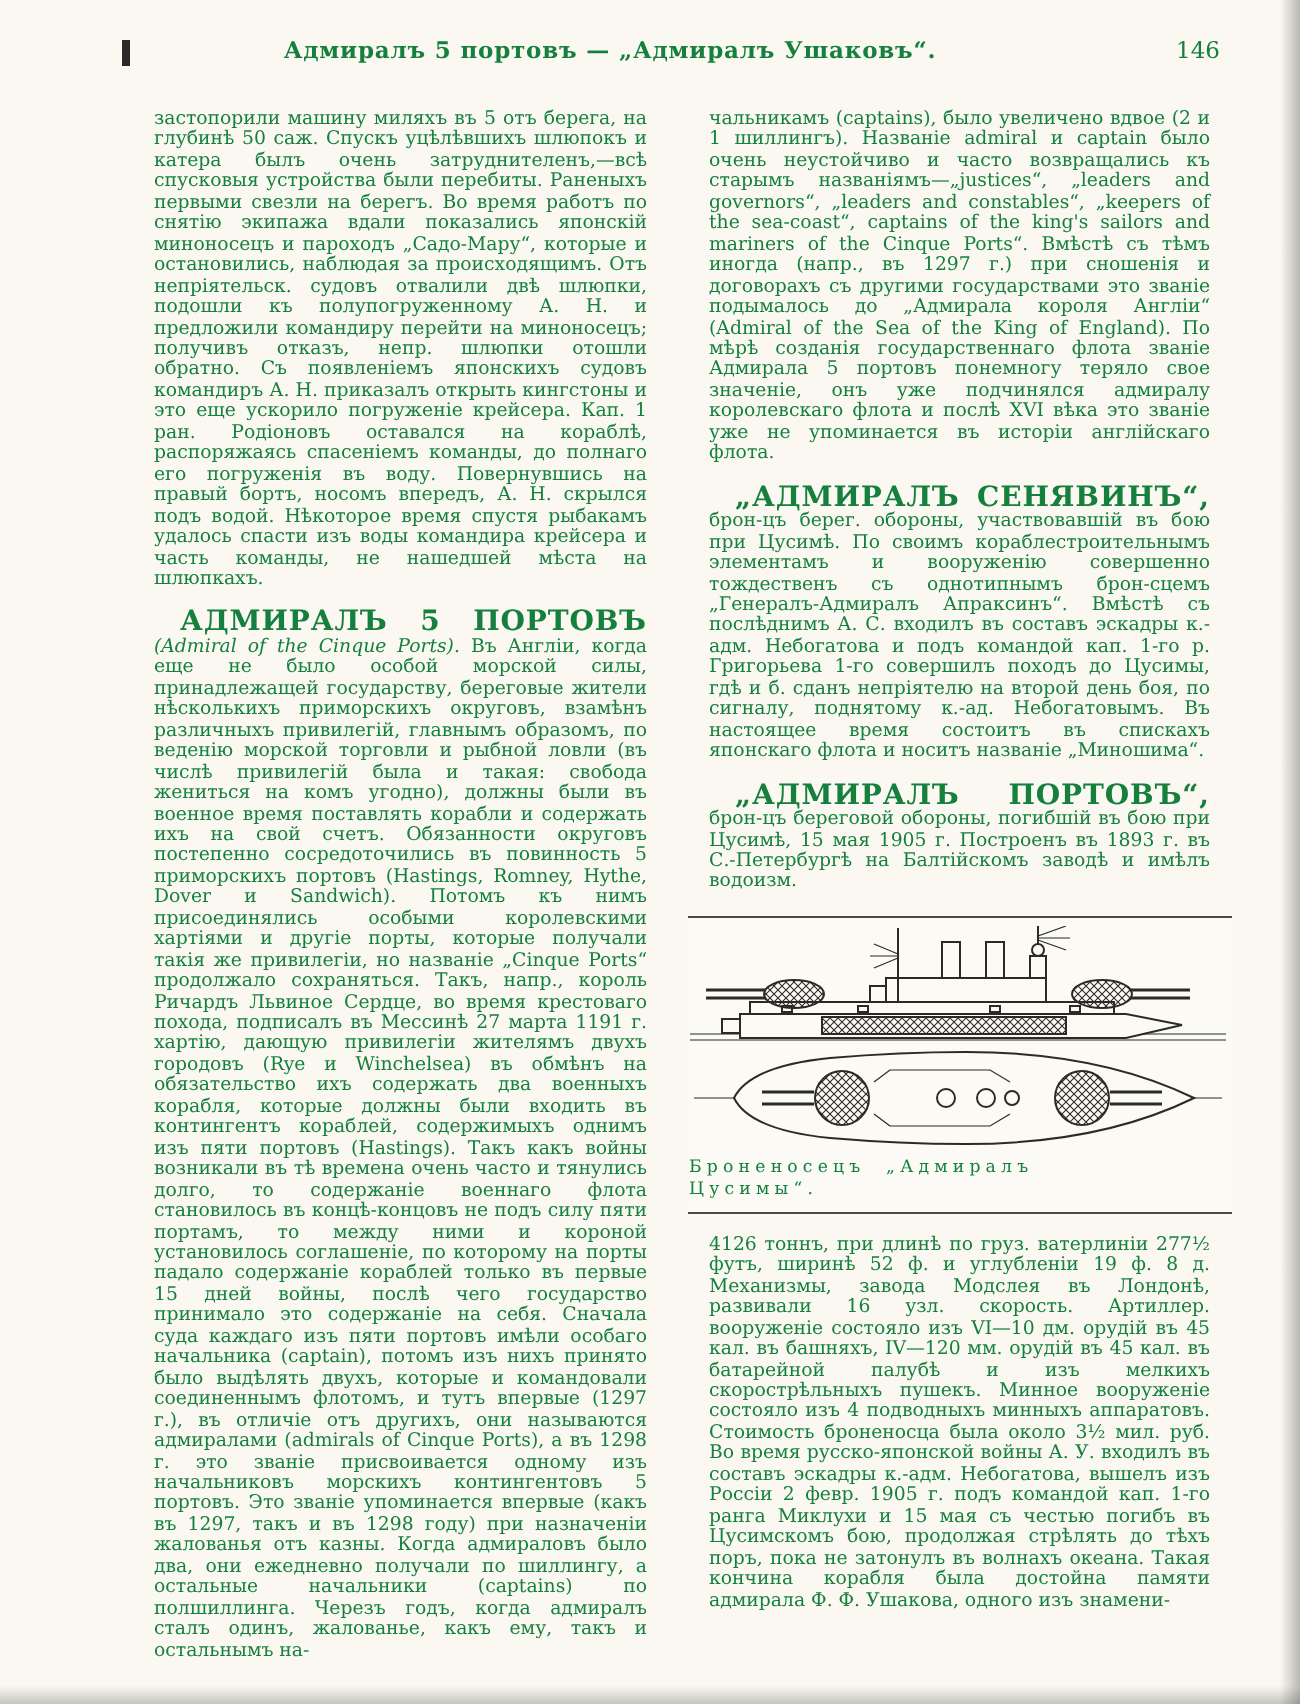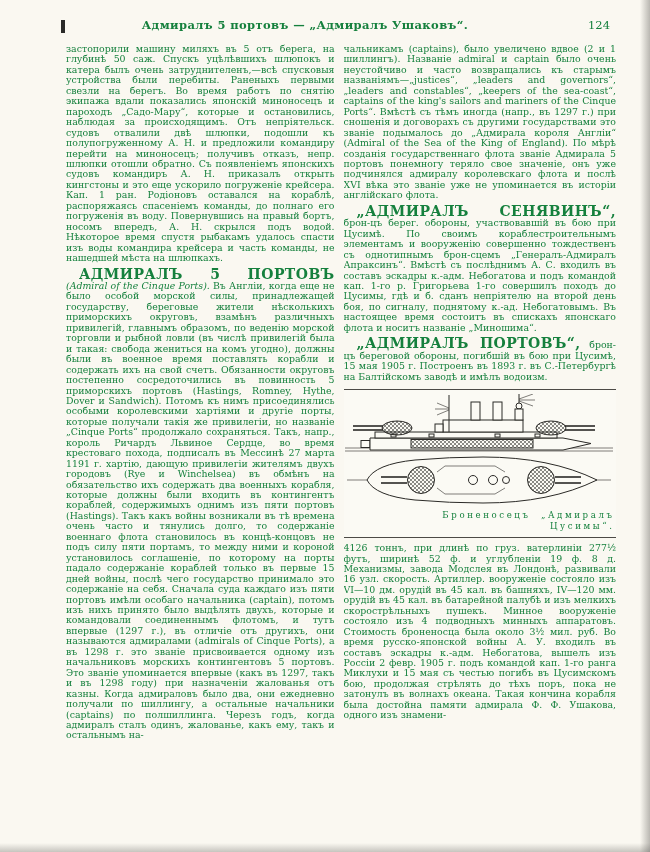--- a/index.html
+++ b/index.html
@@ -18,51 +18,51 @@
     font-weight:bold;font-size:11.5px;letter-spacing:.4px;
   }
   .page-num{position:absolute;top:18px;right:40px;font-size:11.5px;}
   #columns{
     position:absolute;left:66px;top:44px;width:550px;height:795px;
     display:flex;gap:9px;overflow:hidden;
   }
   .col{width:270px;height:100%;overflow:hidden;}
   .col.right{width:274px;}
   .para{
-    margin:0;text-align:justify;text-indent:13px;
+    margin:11px;text-align:justify;text-indent:13px;
     font-size:9.4px;line-height:10.45px;
   }
   .para.cont{text-indent:0;}
   .para.article{margin-top:5px;}
   .art-title{font-weight:bold;font-size:14px;letter-spacing:.45px;}
   .art-lead{font-style:italic;}
   
   .fig-box{
     margin:7px 0 5px -2px;width:276px;box-sizing:border-box;
     border:1px solid #4c4a46;background:#fbfaf4;padding:4px 2px 5px 2px;
   }
   .fig-caption{
-    text-align:right;font-size:8.6px;line-height:11px;
+    text-align:left;font-size:8.6px;line-height:11px;
     letter-spacing:2.6px;word-spacing:5px;margin-top:2px;
   }
   svg .ln{stroke:#2b2a27;stroke-width:1;fill:none;}
   svg .thin{stroke:#2b2a27;stroke-width:.6;fill:none;}
   svg .wt{fill:#fbfaf4;stroke:#2b2a27;stroke-width:1;}
   svg .hx{fill:url(#xh);stroke:#2b2a27;stroke-width:1;}
   svg .bar{stroke:#2b2a27;stroke-width:1.6;fill:none;}
 </style>
 </head>
 <body>
 
 <div id="page">
 
   <div id="scan-mark"></div>
 
   <div class="running-head">Адмиралъ 5 портовъ — „Адмиралъ Ушаковъ“.</div>
-  <div class="page-num">124</div>
+  <div class="page-num">146</div>
 
   <div id="columns">
 
     <div class="col left">
       <p class="para cont"><span>застопорили машину миляхъ въ 5 отъ берега, на глубинѣ 50 саж. Спускъ уцѣлѣвшихъ шлюпокъ и катера былъ очень затруднителенъ,—всѣ спусковыя устройства были перебиты. Раненыхъ первыми свезли на берегъ. Во время работъ по снятію экипажа вдали показались японскій миноносецъ и пароходъ „Садо-Мару“, которые и остановились, наблюдая за происходящимъ. Отъ непріятельск. судовъ отвалили двѣ шлюпки, подошли къ полупогруженному А. Н. и предложили командиру перейти на миноносецъ; получивъ отказъ, непр. шлюпки отошли обратно. Съ появленіемъ японскихъ судовъ командиръ А. Н. приказалъ открыть кингстоны и это еще ускорило погруженіе крейсера. Кап. 1 ран. Родіоновъ оставался на кораблѣ, распоряжаясь спасеніемъ команды, до полнаго его погруженія въ воду. Повернувшись на правый бортъ, носомъ впередъ, А. Н. скрылся подъ водой. Нѣкоторое время спустя рыбакамъ удалось спасти изъ воды командира крейсера и часть команды, не нашедшей мѣста на шлюпкахъ.</span></p>
       <p class="para article"><span class="art-title">АДМИРАЛЪ 5 ПОРТОВЪ</span><span class="art-lead"> (Admiral of the Cinque Ports).</span><span> Въ Англіи, когда еще не было особой морской силы, принадлежащей государству, береговые жители нѣсколькихъ приморскихъ округовъ, взамѣнъ различныхъ привилегій, главнымъ образомъ, по веденію морской торговли и рыбной ловли (въ числѣ привилегій была и такая: свобода жениться на комъ угодно), должны были въ военное время поставлять корабли и содержать ихъ на свой счетъ. Обязанности округовъ постепенно сосредоточились въ повинность 5 приморскихъ портовъ (Hastings, Romney, Hythe, Dover и Sandwich). Потомъ къ нимъ присоединялись особыми королевскими хартіями и другіе порты, которые получали такія же привилегіи, но названіе „Cinque Ports“ продолжало сохраняться. Такъ, напр., король Ричардъ Львиное Сердце, во время крестоваго похода, подписалъ въ Мессинѣ 27 марта 1191 г. хартію, дающую привилегіи жителямъ двухъ городовъ (Rye и Winchelsea) въ обмѣнъ на обязательство ихъ содержать два военныхъ корабля, которые должны были входить въ контингентъ кораблей, содержимыхъ однимъ изъ пяти портовъ (Hastings). Такъ какъ войны возникали въ тѣ времена очень часто и тянулись долго, то содержаніе военнаго флота становилось въ концѣ-концовъ не подъ силу пяти портамъ, то между ними и короной установилось соглашеніе, по которому на порты падало содержаніе кораблей только въ первые 15 дней войны, послѣ чего государство принимало это содержаніе на себя. Сначала суда каждаго изъ пяти портовъ имѣли особаго начальника (captain), потомъ изъ нихъ принято было выдѣлять двухъ, которые и командовали соединеннымъ флотомъ, и тутъ впервые (1297 г.), въ отличіе отъ другихъ, они называются адмиралами (admirals of Cinque Ports), а въ 1298 г. это званіе присвоивается одному изъ начальниковъ морскихъ контингентовъ 5 портовъ. Это званіе упоминается впервые (какъ въ 1297, такъ и въ 1298 году) при назначеніи жалованья отъ казны. Когда адмираловъ было два, они ежедневно получали по шиллингу, а остальные начальники (captains) по полшиллинга. Черезъ годъ, когда адмиралъ сталъ одинъ, жалованье, какъ ему, такъ и остальнымъ на-</span></p>
     </div>
 
     <div class="col right">
       <p class="para cont"><span>чальникамъ (captains), было увеличено вдвое (2 и 1 шиллингъ). Названіе admiral и captain было очень неустойчиво и часто возвращались къ старымъ названіямъ—„justices“, „leaders and governors“, „leaders and constables“, „keepers of the sea-coast“, captains of the king's sailors and mariners of the Cinque Ports“. Вмѣстѣ съ тѣмъ иногда (напр., въ 1297 г.) при сношенія и договорахъ съ другими государствами это званіе подымалось до „Адмирала короля Англіи“ (Admiral of the Sea of the King of England). По мѣрѣ созданія государственнаго флота званіе Адмирала 5 портовъ понемногу теряло свое значеніе, онъ уже подчинялся адмиралу королевскаго флота и послѣ XVI вѣка это званіе уже не упоминается въ исторіи англійскаго флота.</span></p>

